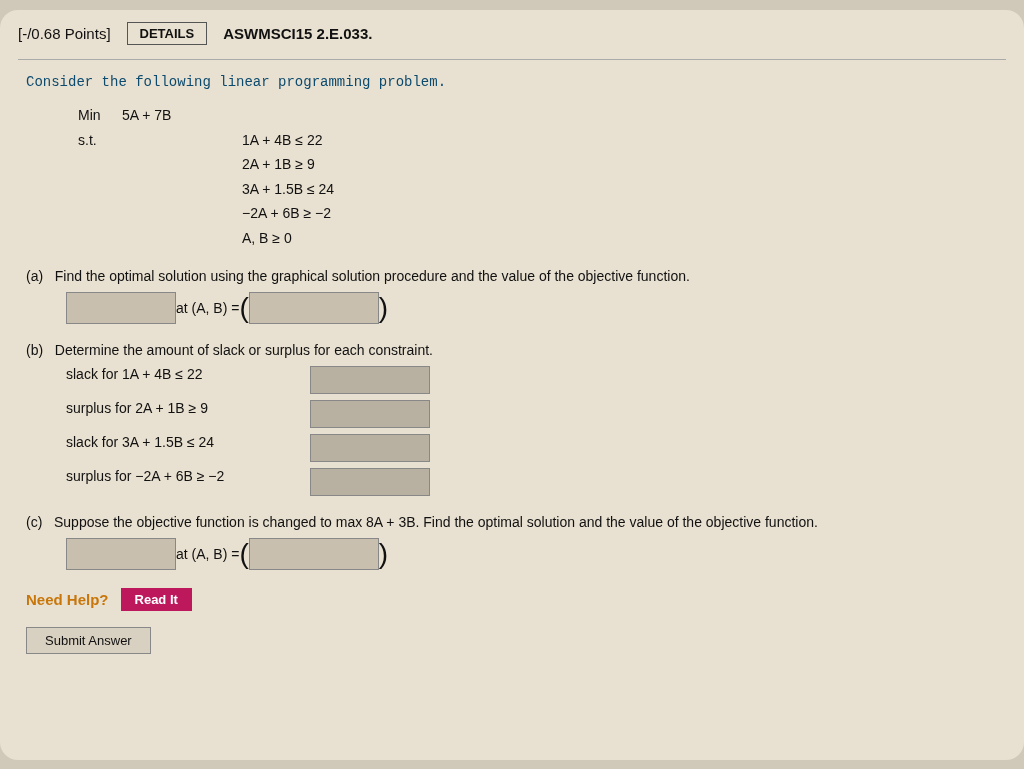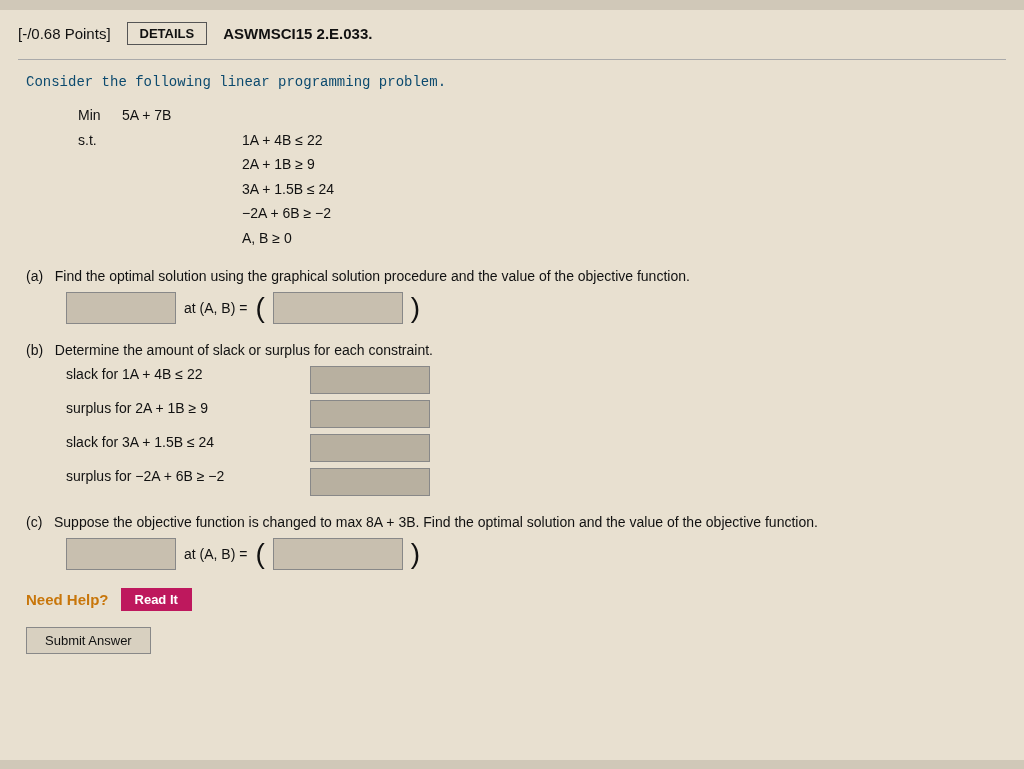--- a/index.html
+++ b/index.html
@@ -9,20 +9,21 @@
       background: #d0c8b8;
       min-height: 769px;
       padding: 10px 0;
     }
     .page-container {
       background: #e8e0d0;
       max-width: 1024px;
       margin: 0 auto;
       padding: 12px 18px 18px 18px;
       min-height: 750px;
+      border-radius: 18px;
     }
     .header-row {
       display: flex;
       align-items: center;
       gap: 16px;
       margin-bottom: 14px;
     }
     .points-label {
       font-size: 15px;
       font-weight: normal;
@@ -82,21 +83,20 @@
       padding-left: 8px;
     }
     .part-label {
       font-size: 14px;
       color: #111;
       margin-bottom: 8px;
     }
     .answer-row {
       display: flex;
       align-items: center;
-      gap: 8px;
       padding-left: 40px;
       margin-top: 6px;
     }
     .answer-input {
       width: 110px;
       height: 32px;
       background: #c8bfaf;
       border: 1.5px solid #888;
       font-size: 14px;
       padding: 2px 6px;

